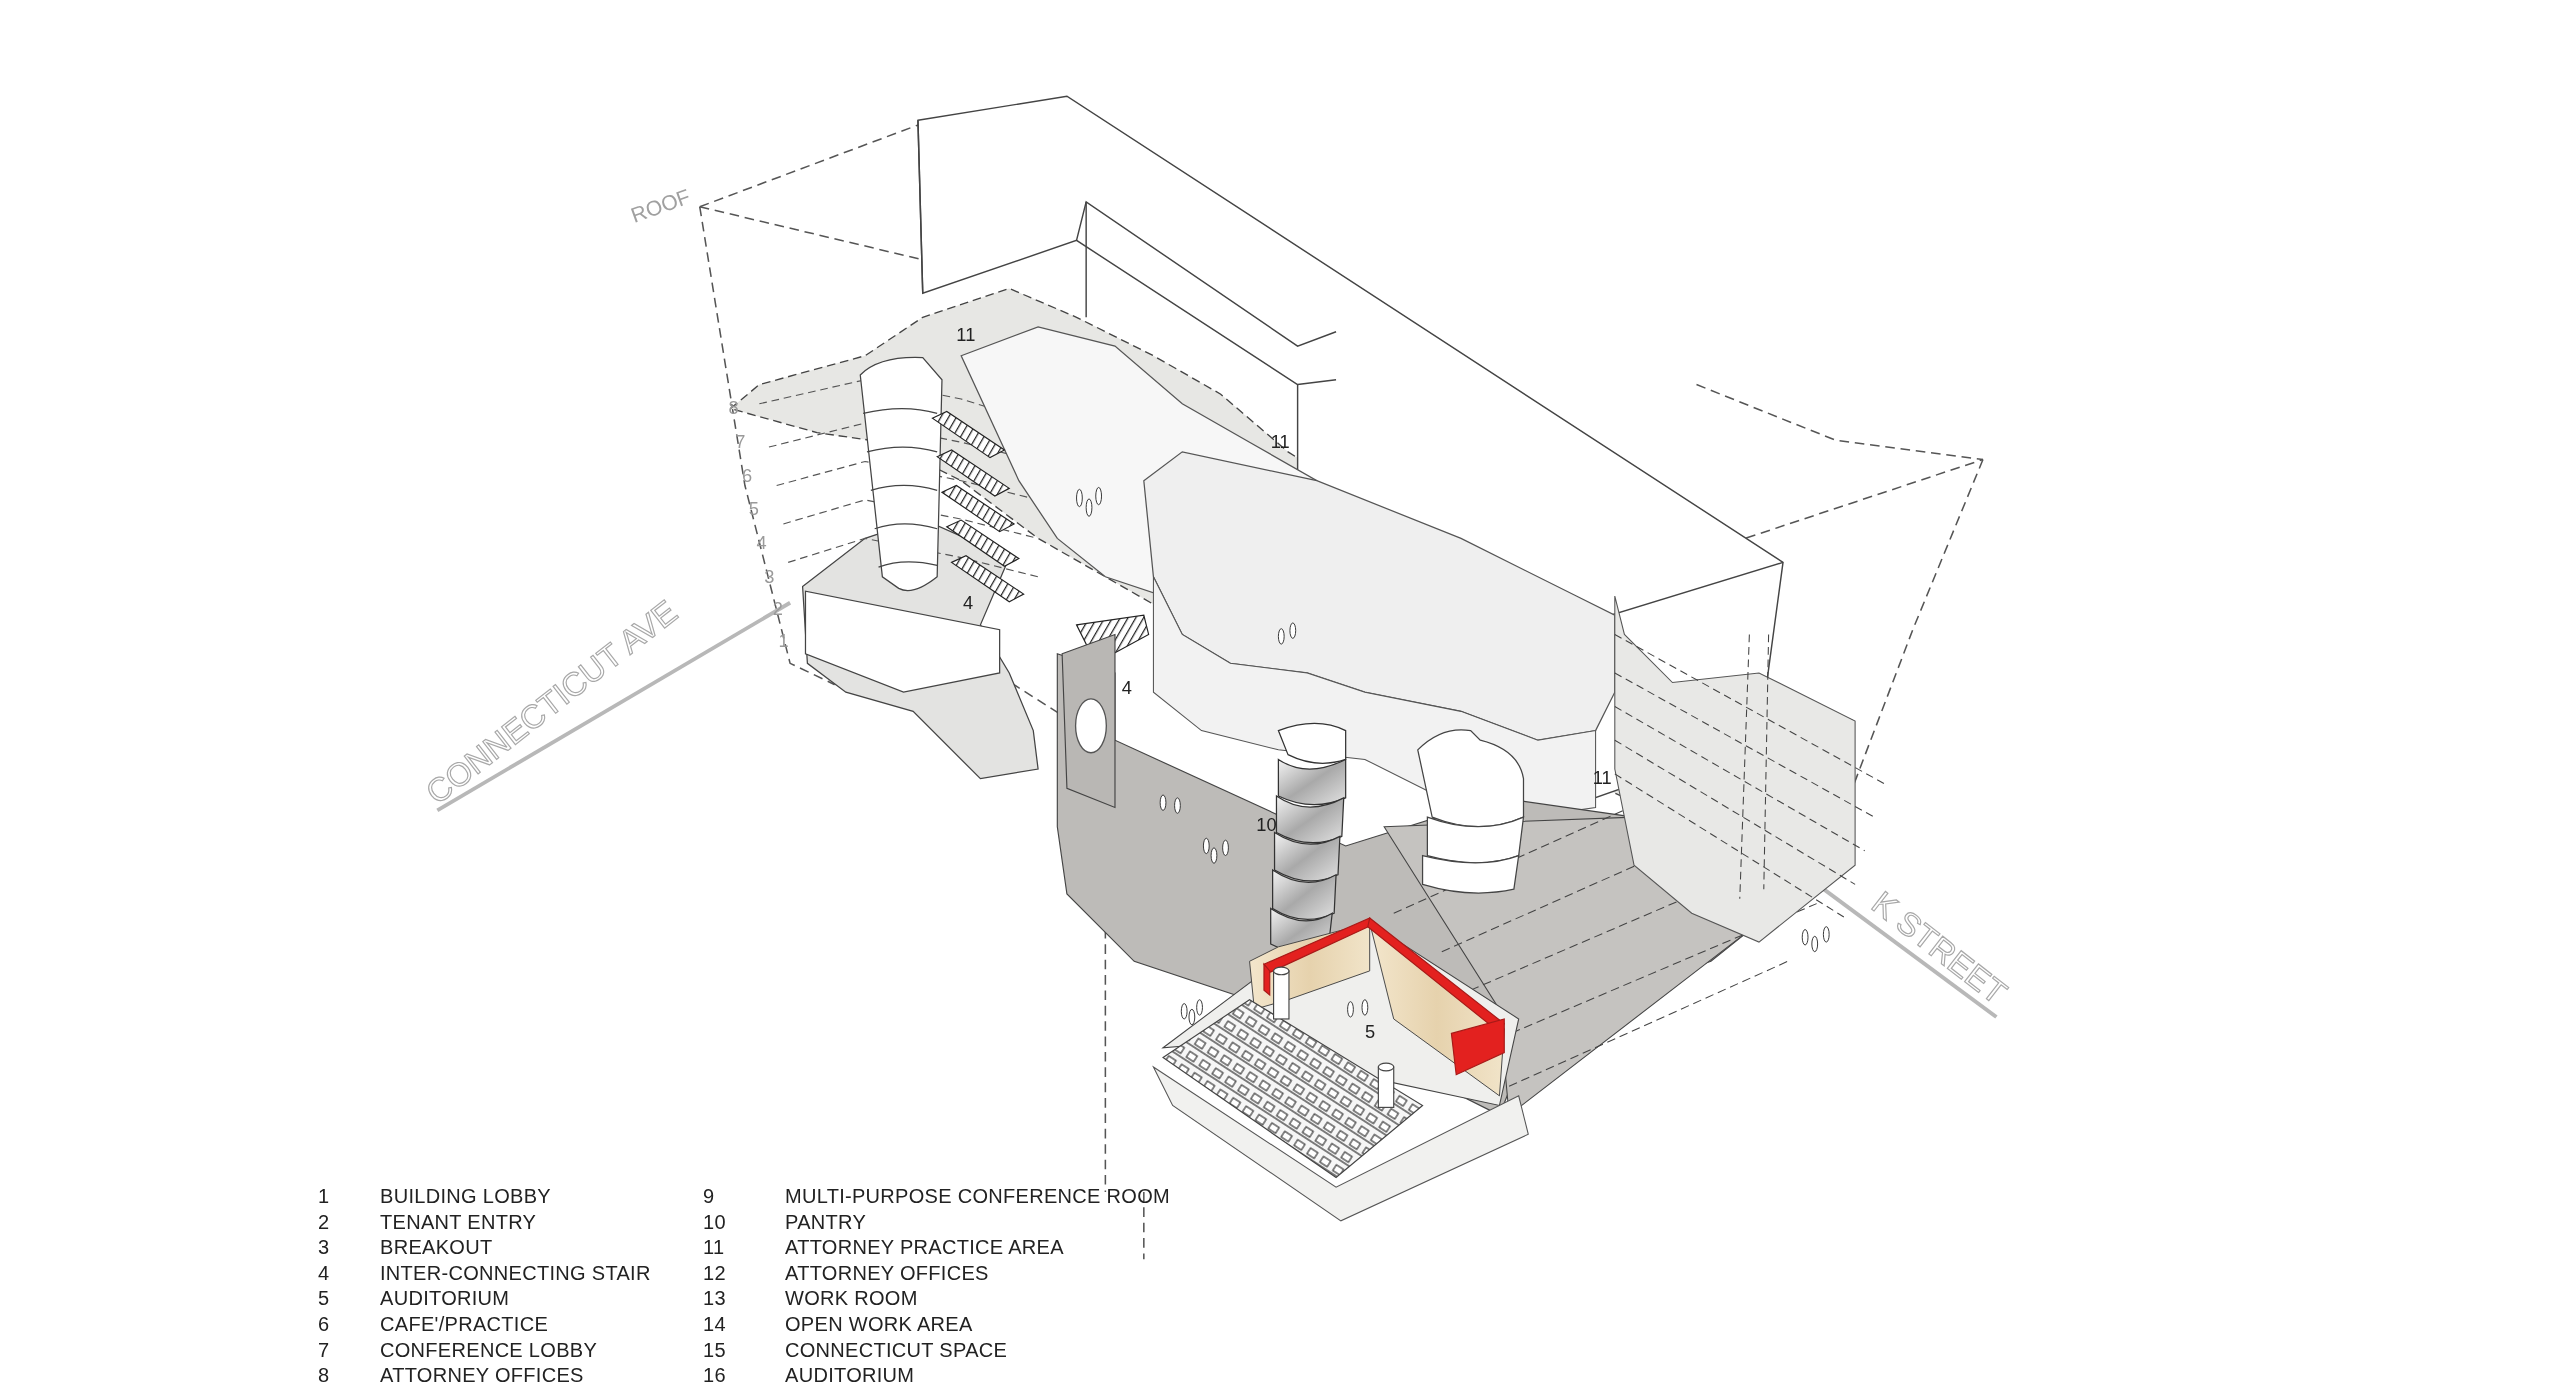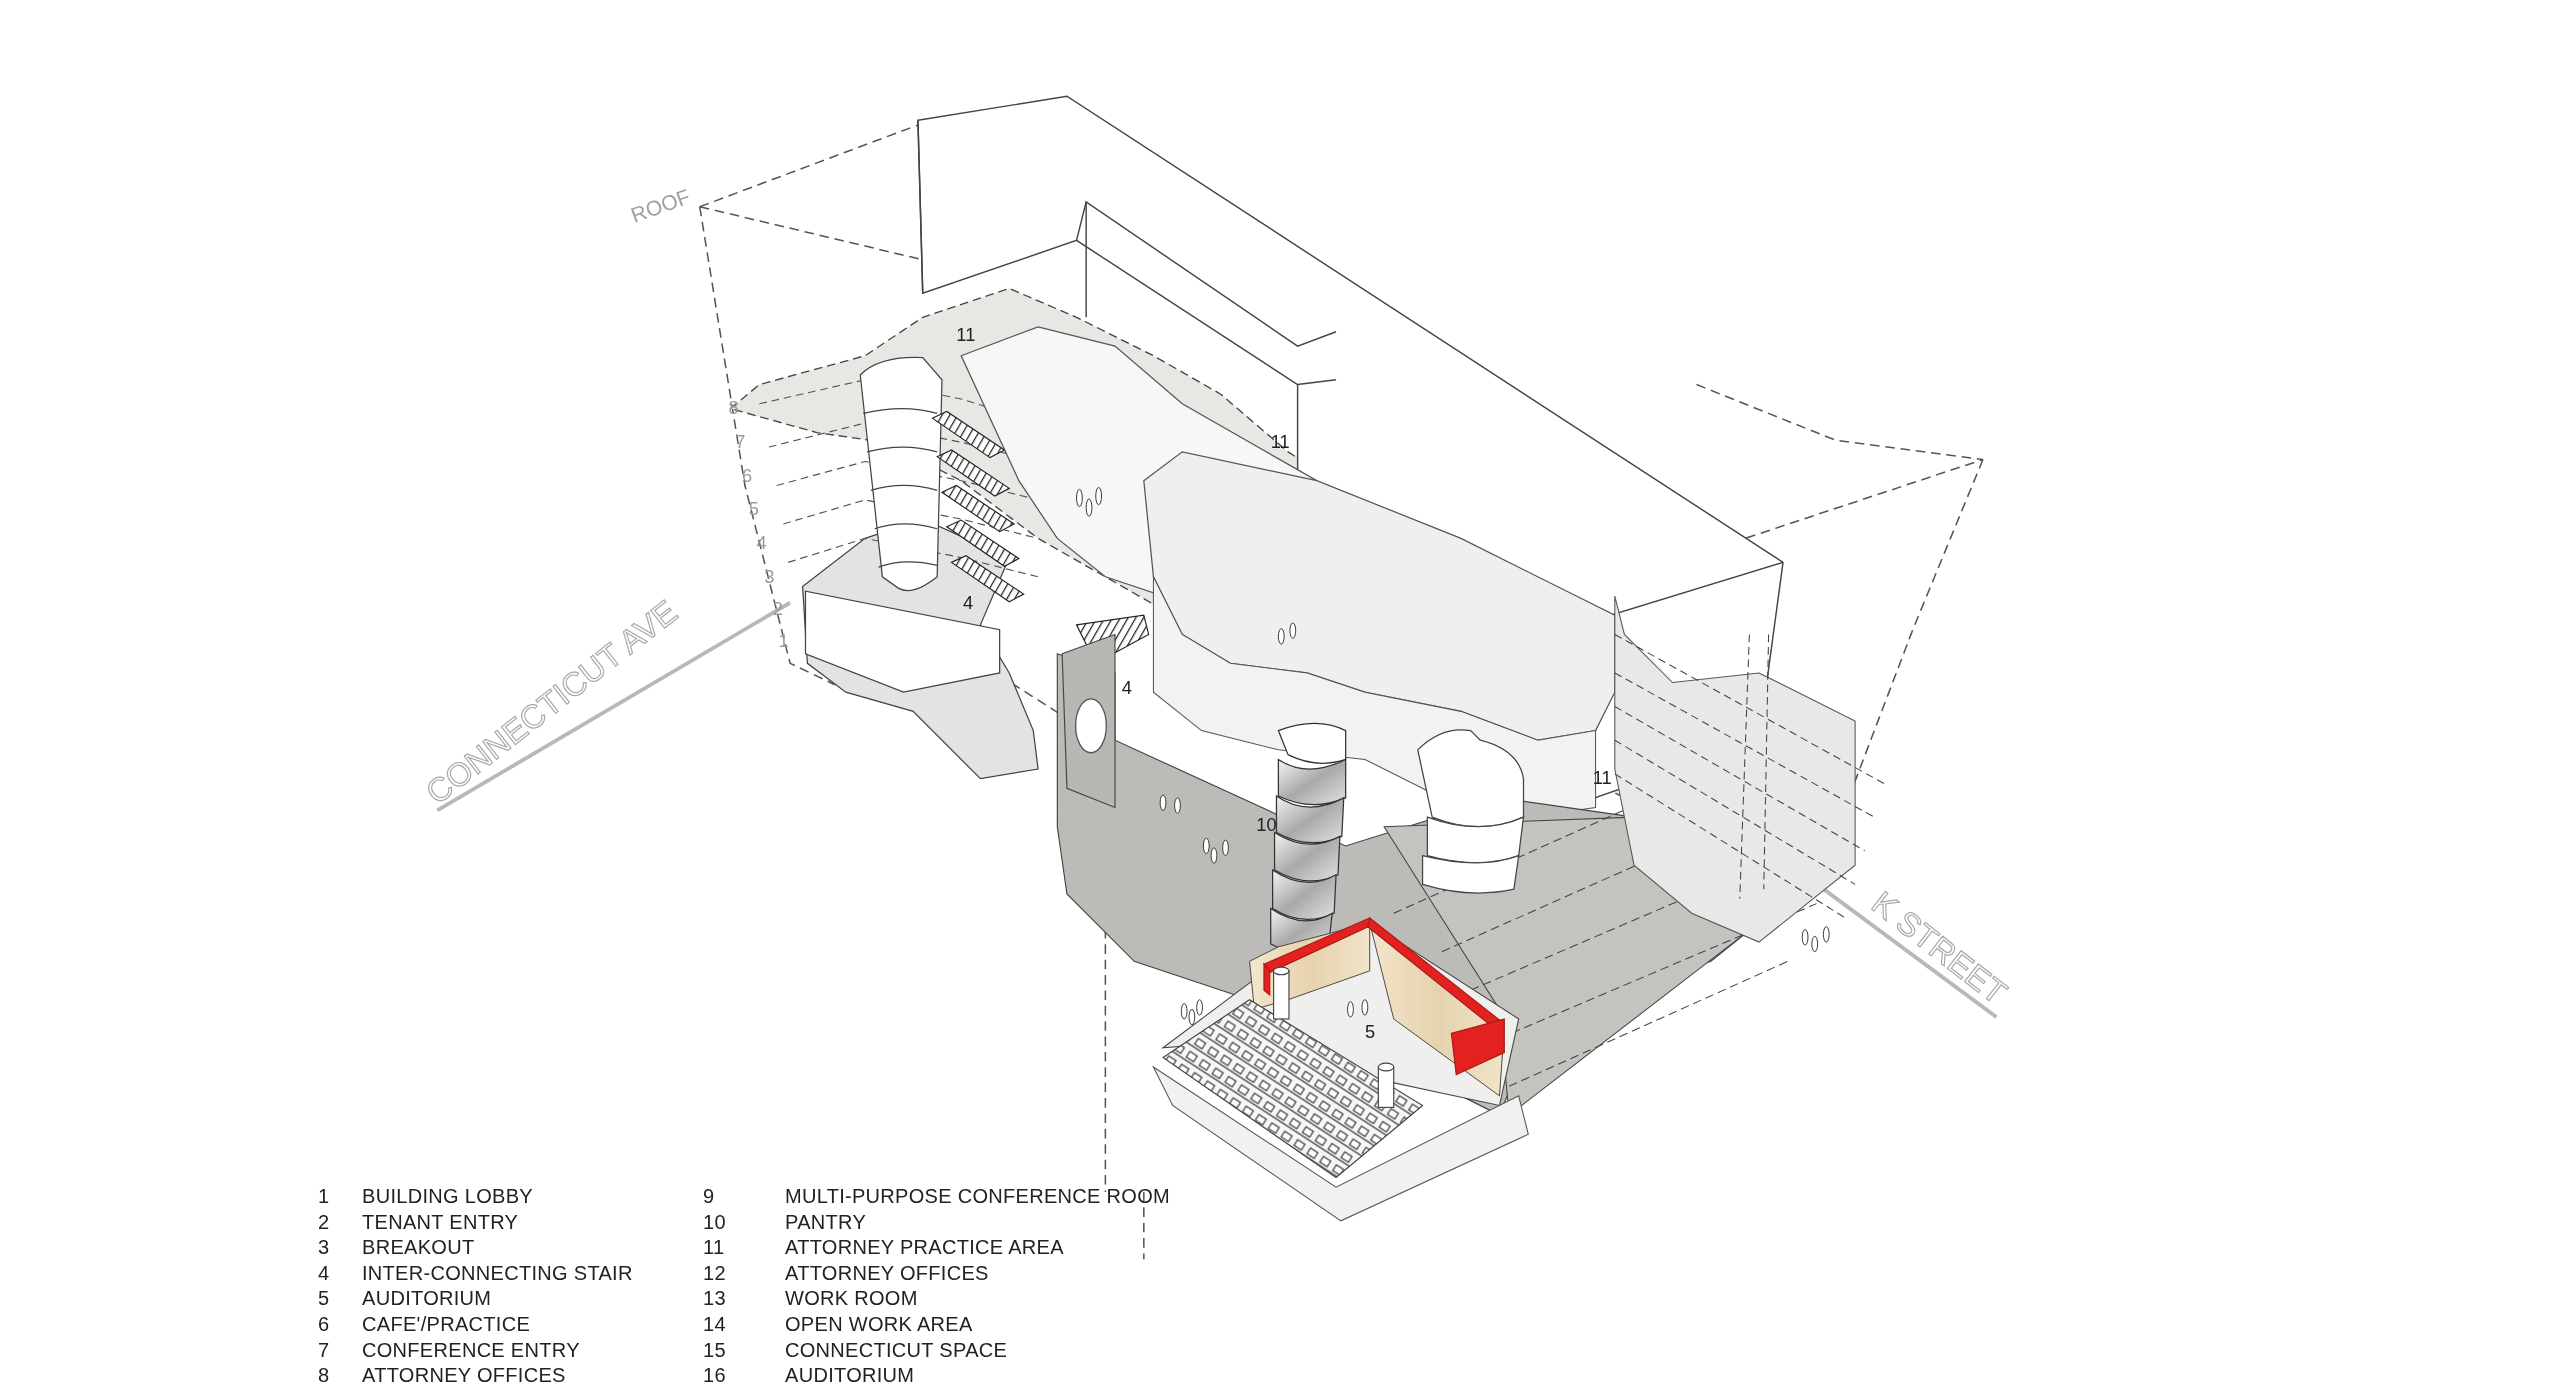--- a/index.html
+++ b/index.html
@@ -5,21 +5,21 @@
   html, body { margin: 0; padding: 0; background: #ffffff; }
   body { width: 2576px; height: 1392px; position: relative; overflow: hidden;
          font-family: "Liberation Sans", "DejaVu Sans", sans-serif; }
   #diagram { position: absolute; left: 0; top: 0; width: 2576px; height: 1392px; }
   .legend { position: absolute; top: 1184px; font-size: 20px; color: #222; letter-spacing: 0.3px; }
   .legend-col { position: absolute; }
   .legend-row { position: relative; height: 25.6px; line-height: 25.6px; white-space: nowrap; }
   .legend-num { position: absolute; left: 0; }
   .legend-label { position: absolute; }
   .col-left { left: 318px; }
-  .col-left .legend-label { left: 44px; }
+  .col-left .legend-label { left: 62px; }
   .col-right { left: 703px; }
   .col-right .legend-label { left: 82px; }
   .svg-text { font-family: "Liberation Sans", "DejaVu Sans", sans-serif; }
 </style>
 </head>
 <body>
 
 <svg id="diagram" viewBox="0 0 2680 1448" xmlns="http://www.w3.org/2000/svg">
   <defs>
     <linearGradient id="metal" x1="0" x2="1" y1="0" y2="1">
@@ -244,21 +244,21 @@
     <div class="legend-row">
         <span class="legend-num">5</span>
         <span class="legend-label">AUDITORIUM</span>
       </div>
     <div class="legend-row">
         <span class="legend-num">6</span>
         <span class="legend-label">CAFE'/PRACTICE</span>
       </div>
     <div class="legend-row">
         <span class="legend-num">7</span>
-        <span class="legend-label">CONFERENCE ENTRY</span>
+        <span class="legend-label">CONFERENCE LOBBY</span>
       </div>
     <div class="legend-row">
         <span class="legend-num">8</span>
         <span class="legend-label">ATTORNEY OFFICES</span>
       </div>
   </div>
   <div class="legend-col col-right">
     <div class="legend-row">
         <span class="legend-num">9</span>
         <span class="legend-label">MULTI-PURPOSE CONFERENCE ROOM</span>

